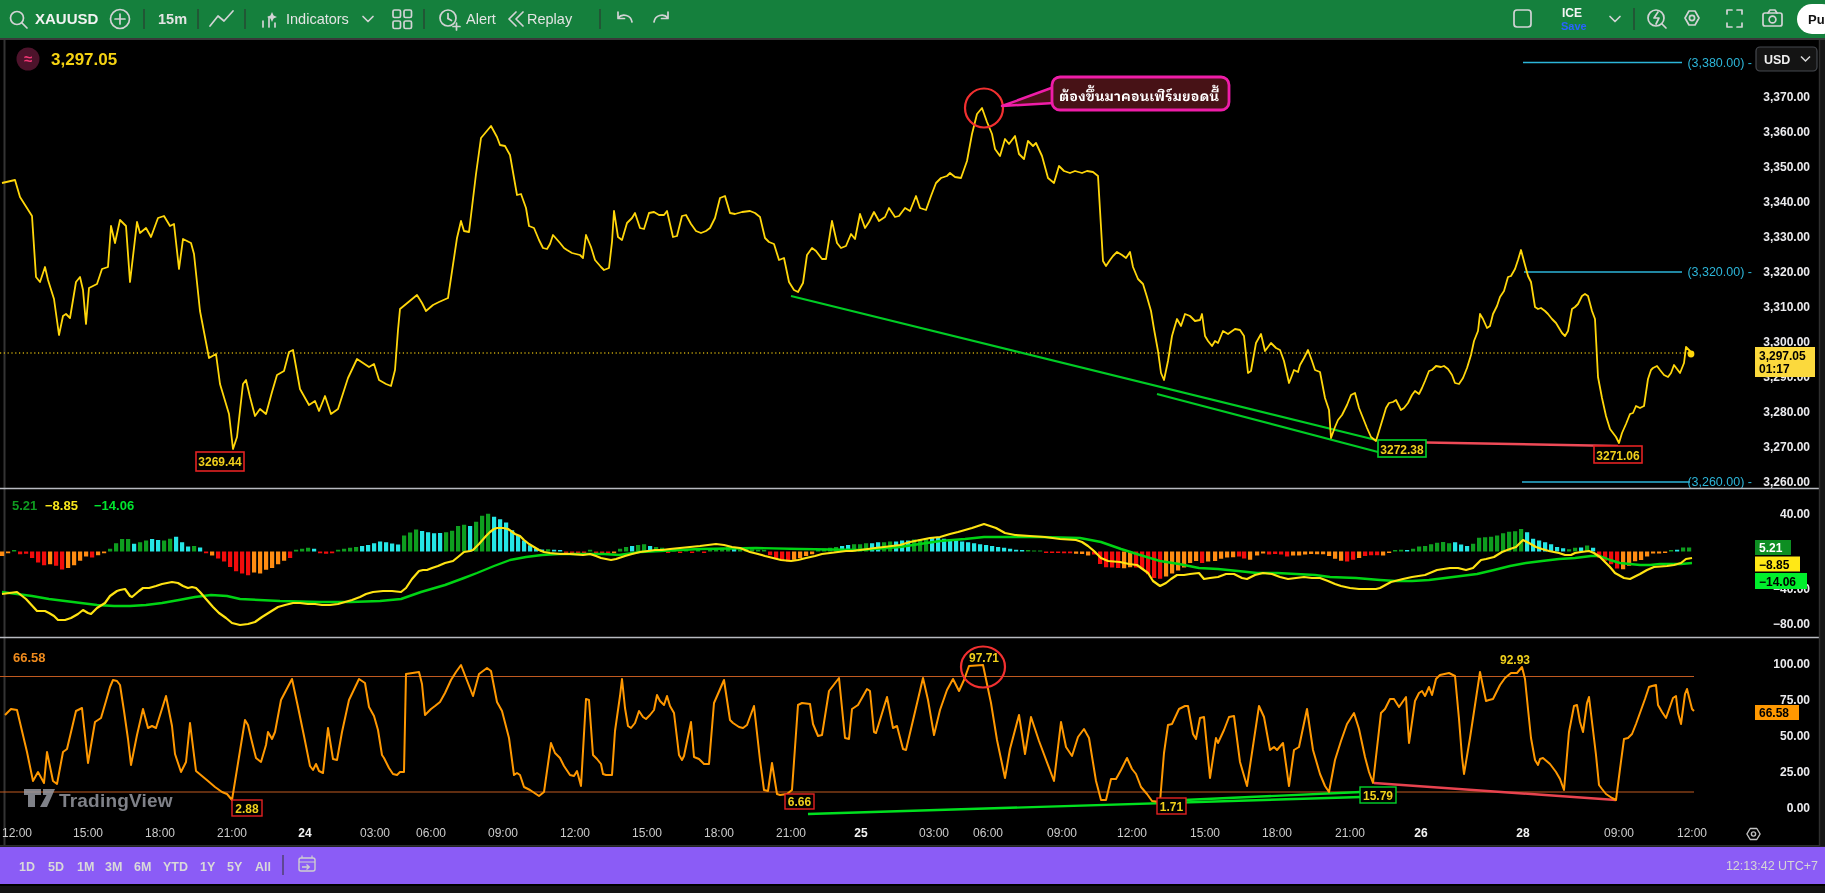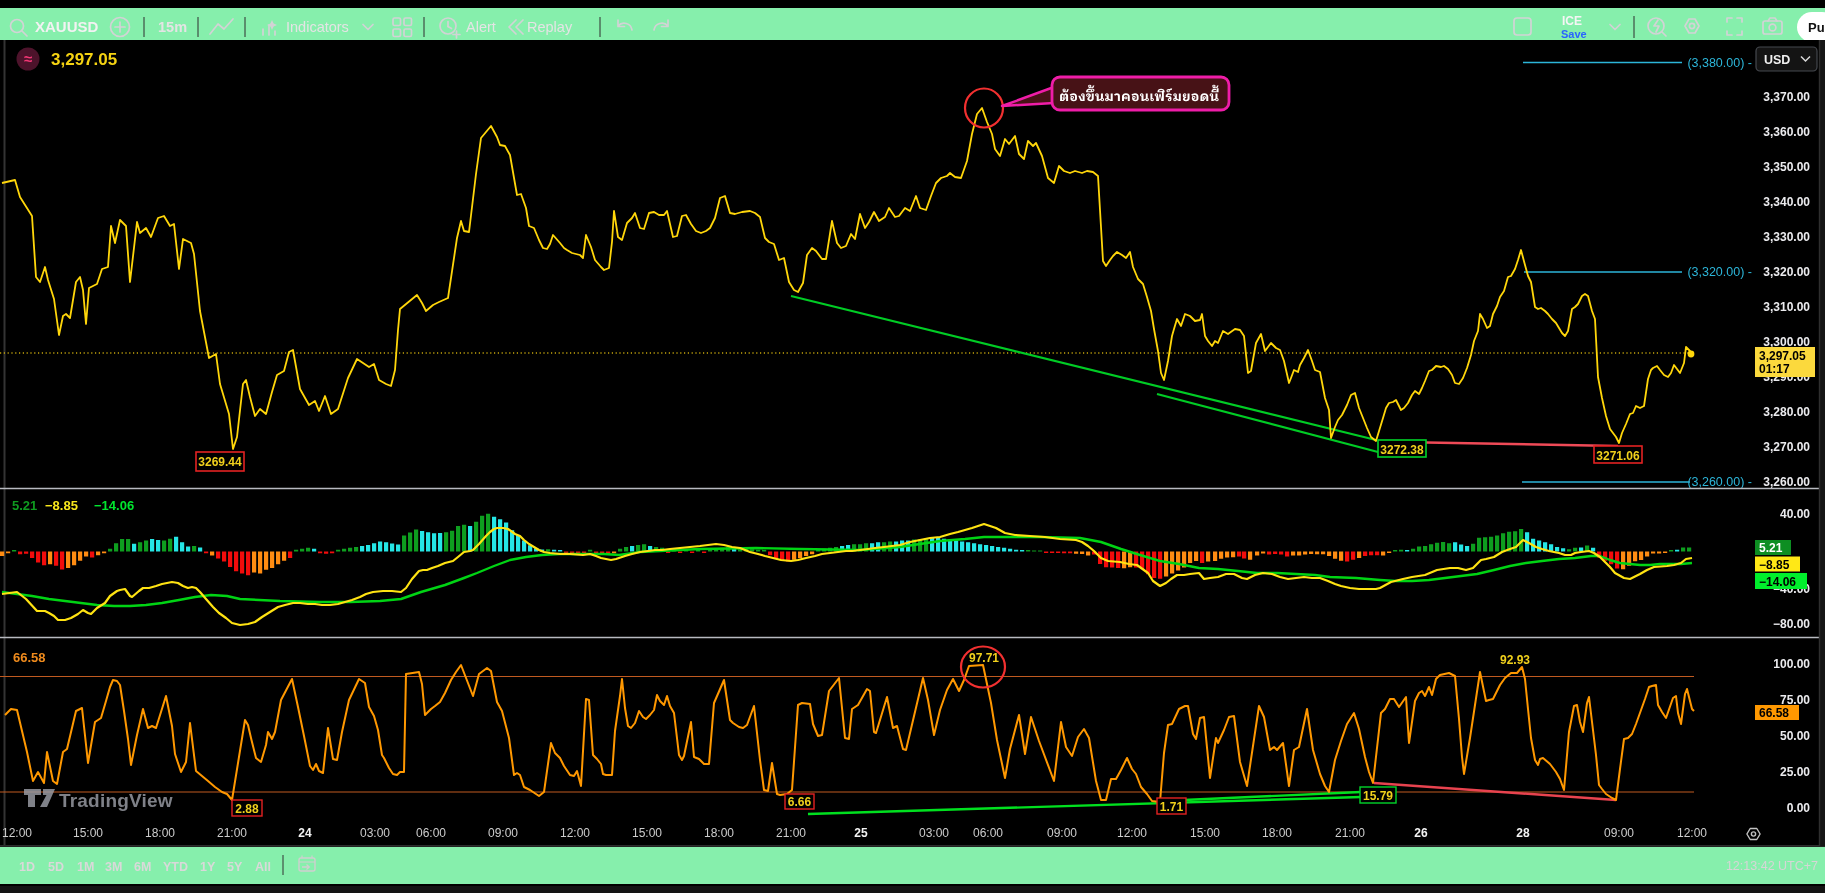--- a/index.html
+++ b/index.html
@@ -1,17 +1,17 @@
 <!DOCTYPE html>
 <html><head><meta charset="utf-8"><title>XAUUSD chart</title>
 <style>
 html,body{margin:0;padding:0;background:#000;width:1825px;height:893px;overflow:hidden;font-family:"Liberation Sans",sans-serif;}
-#topbar{position:absolute;left:0;top:8px;width:1825px;height:38px;background:#86efac;border-bottom:2px solid #3a3a3a;}
+#topbar{position:absolute;left:0;top:0;width:1825px;height:38px;background:#15803d;border-bottom:2px solid #3a3a3a;}
 #chart{position:absolute;left:0;top:40px;}
-#botbar{position:absolute;left:0;top:846px;width:1825px;height:37px;background:#86efac;border-top:1px solid #232323;}
+#botbar{position:absolute;left:0;top:846px;width:1825px;height:37px;background:#8b5cf6;border-top:1px solid #232323;}
 #strip{position:absolute;left:0;top:886px;width:1825px;height:7px;background:#131313;}
 text{font-family:"Liberation Sans",sans-serif;}
 .ax{font:700 12px "Liberation Sans",sans-serif;fill:#ebebee;}
 .cy{font:400 12.5px "Liberation Sans",sans-serif;fill:#2cb5d8;}
 .ylb{font:700 12px "Liberation Sans",sans-serif;fill:#f0d01c;}
 .mv{font:700 13px "Liberation Sans",sans-serif;}
 .tag{font:700 12px "Liberation Sans",sans-serif;}
 .tl{font:400 12px "Liberation Sans",sans-serif;fill:#cdcdcd;}
 .tlb{font:700 12px "Liberation Sans",sans-serif;fill:#f2f2f2;}
 .bb{font:600 12.5px "Liberation Sans",sans-serif;fill:#d9d9d9;}

